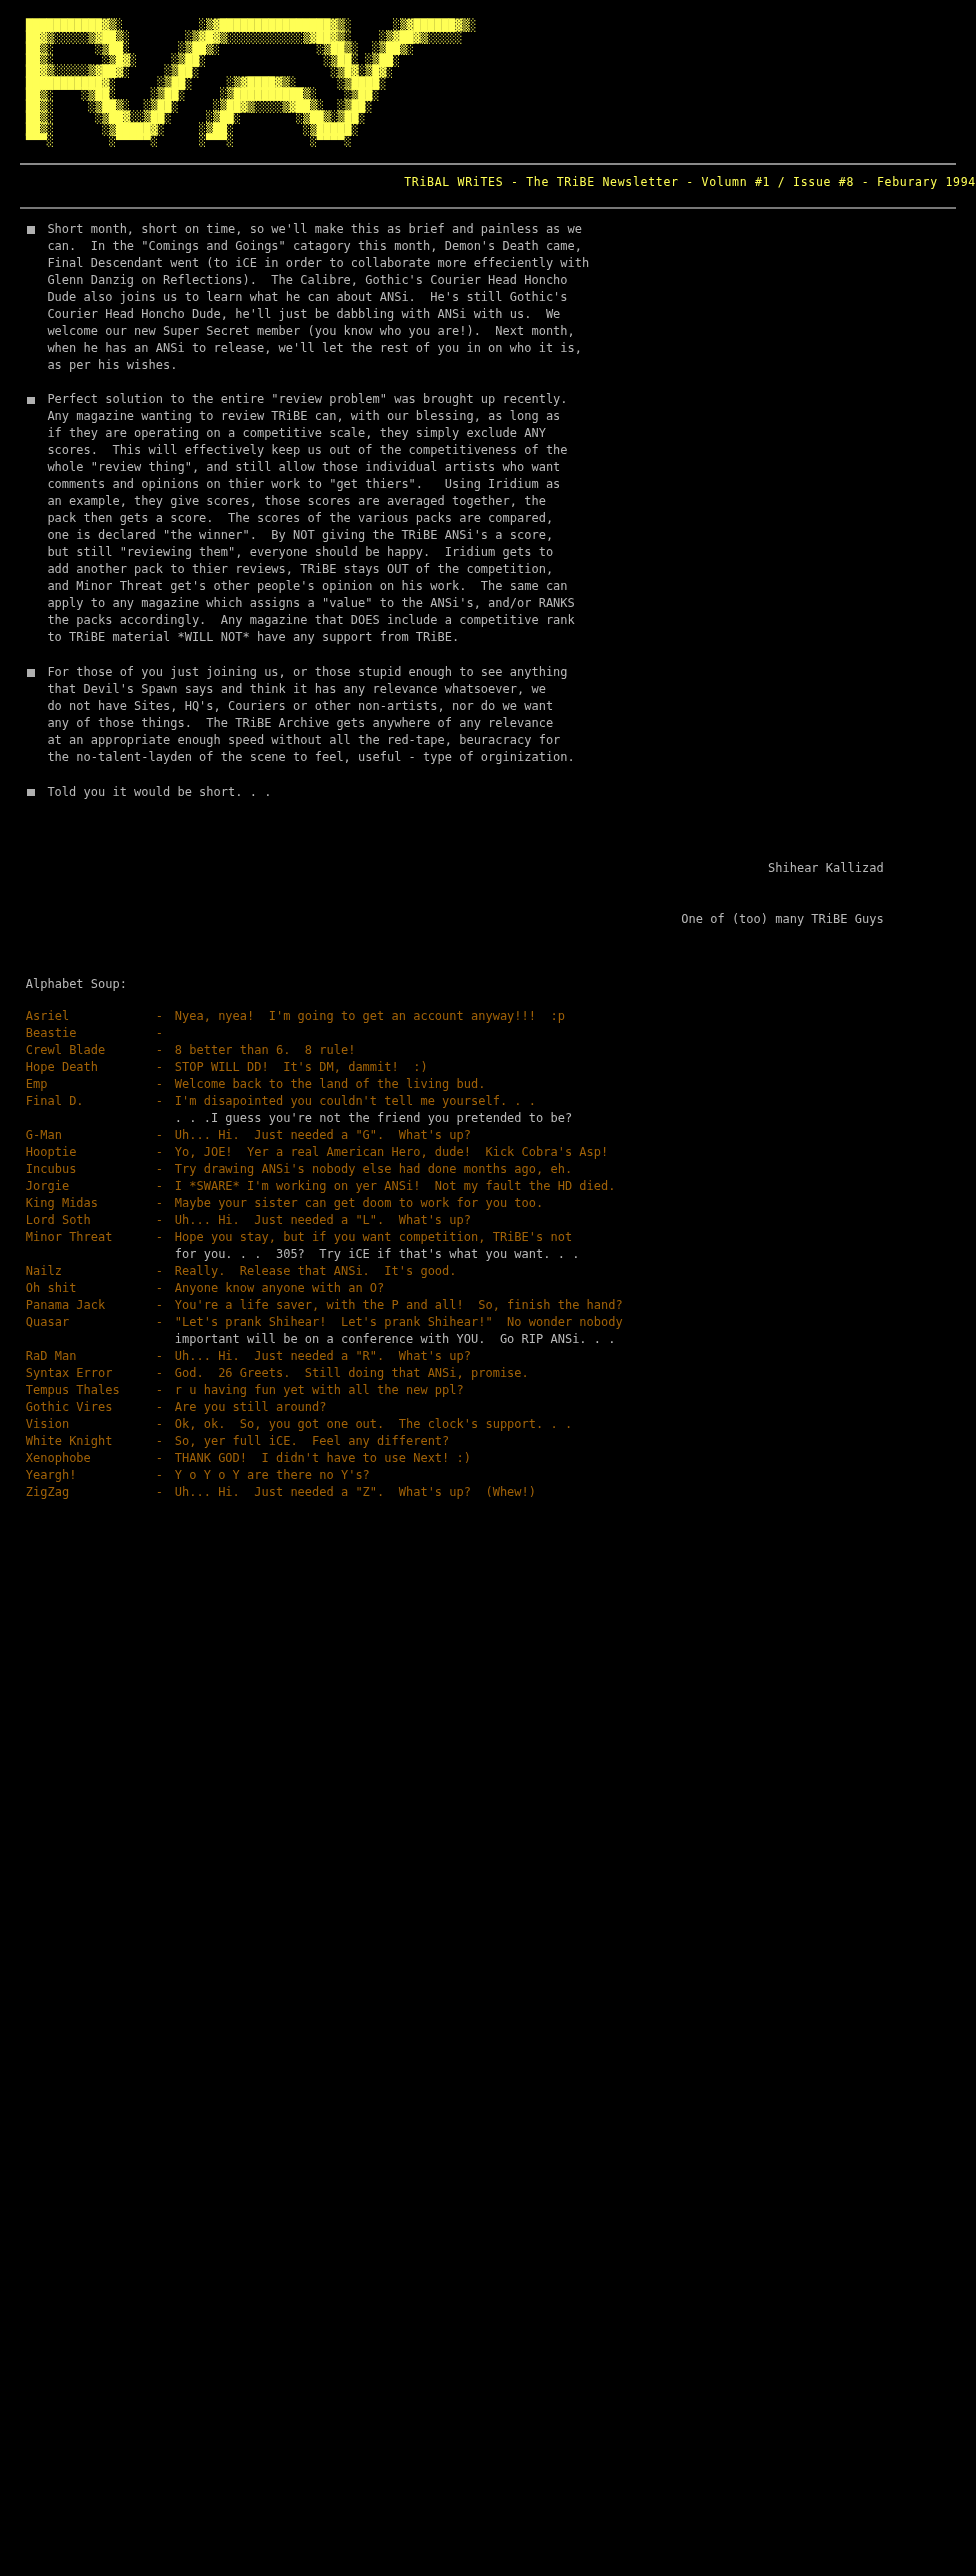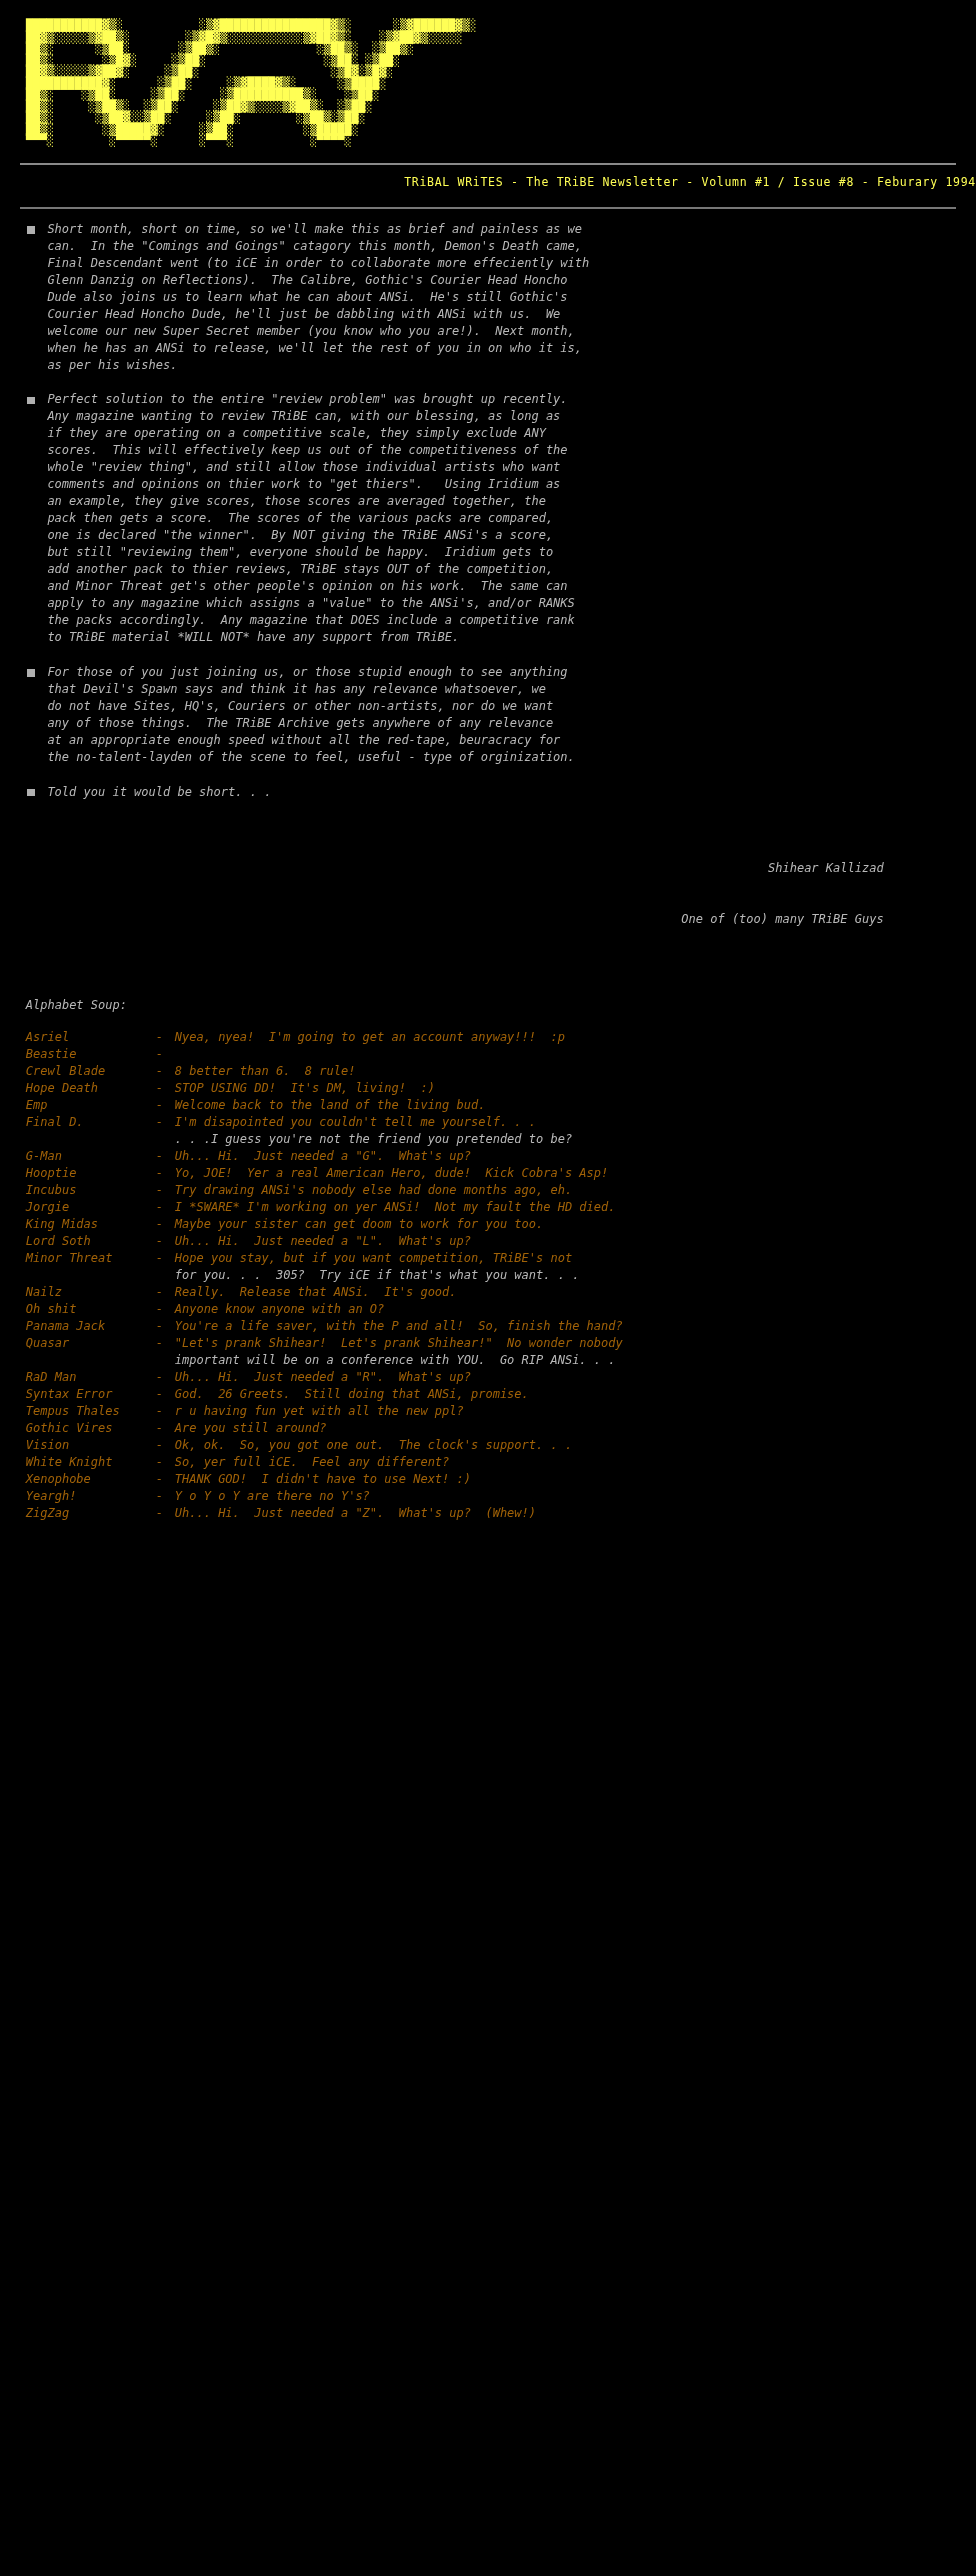--- a/index.html
+++ b/index.html
@@ -56,21 +56,20 @@
     line-height: 15px;
     text-align: right;
     letter-spacing: 0.7px;
     padding: 9.5px 0 8.1px 0;
     white-space: pre;
   }
 
   
   .content {
     padding: 12.2px 24.4px 6.8px 24.4px;
-    font-style: italic;
   }
   .para {
     display: flex;
     align-items: flex-start;
     margin-bottom: 17.6px;
   }
   .bullet {
     color: #b0b0b0;
     font-size: 10.2px;
     line-height: 17px;
@@ -101,21 +100,21 @@
     white-space: pre;
     text-align: right;
     padding-right: 68px;
     margin-top: 24.4px;
   }
 
   .soup-head {
     color: #b9b9b9;
     font-size: 12px;
     line-height: 17px;
-    margin-top: 35px;
+    margin-top: 14px;
     padding-left: 1.4px;
   }
 
   .soup-list {
     margin-top: 15px;
     padding-left: 1.4px;
   }
   .soup-row {
     display: flex;
     align-items: flex-start;
@@ -222,21 +221,21 @@
       <div>Shihear Kallizad</div>
       <div>One of (too) many TRiBE Guys</div>
     </div>
 
     <div class="soup-head">Alphabet Soup:</div>
 
     <div class="soup-list" id="soup-list">
         <div class="soup-row"><div class="soup-name">Asriel</div><div class="soup-dash">-</div><div class="soup-text">Nyea, nyea!  I'm going to get an account anyway!!!  :p</div></div>
         <div class="soup-row"><div class="soup-name">Beastie</div><div class="soup-dash">-</div></div>
         <div class="soup-row"><div class="soup-name">Crewl Blade</div><div class="soup-dash">-</div><div class="soup-text">8 better than 6.  8 rule!</div></div>
-        <div class="soup-row"><div class="soup-name">Hope Death</div><div class="soup-dash">-</div><div class="soup-text">STOP USING DD!  It's DM, living!  :)</div></div>
+        <div class="soup-row"><div class="soup-name">Hope Death</div><div class="soup-dash">-</div><div class="soup-text">STOP WILL DD!  It's DM, dammit!  :)</div></div>
         <div class="soup-row"><div class="soup-name">Emp</div><div class="soup-dash">-</div><div class="soup-text">Welcome back to the land of the living bud.</div></div>
         <div class="soup-row"><div class="soup-name">Final D.</div><div class="soup-dash">-</div><div class="soup-text">I'm disapointed you couldn't tell me yourself. . .</div></div>
         <div class="soup-cont">. . .I guess you're not the friend you pretended to be?</div>
         <div class="soup-row"><div class="soup-name">G-Man</div><div class="soup-dash">-</div><div class="soup-text">Uh... Hi.  Just needed a "G".  What's up?</div></div>
         <div class="soup-row"><div class="soup-name">Hooptie</div><div class="soup-dash">-</div><div class="soup-text">Yo, JOE!  Yer a real American Hero, dude!  Kick Cobra's Asp!</div></div>
         <div class="soup-row"><div class="soup-name">Incubus</div><div class="soup-dash">-</div><div class="soup-text">Try drawing ANSi's nobody else had done months ago, eh.</div></div>
         <div class="soup-row"><div class="soup-name">Jorgie</div><div class="soup-dash">-</div><div class="soup-text">I *SWARE* I'm working on yer ANSi!  Not my fault the HD died.</div></div>
         <div class="soup-row"><div class="soup-name">King Midas</div><div class="soup-dash">-</div><div class="soup-text">Maybe your sister can get doom to work for you too.</div></div>
         <div class="soup-row"><div class="soup-name">Lord Soth</div><div class="soup-dash">-</div><div class="soup-text">Uh... Hi.  Just needed a "L".  What's up?</div></div>
         <div class="soup-row"><div class="soup-name">Minor Threat</div><div class="soup-dash">-</div><div class="soup-text">Hope you stay, but if you want competition, TRiBE's not</div></div>

